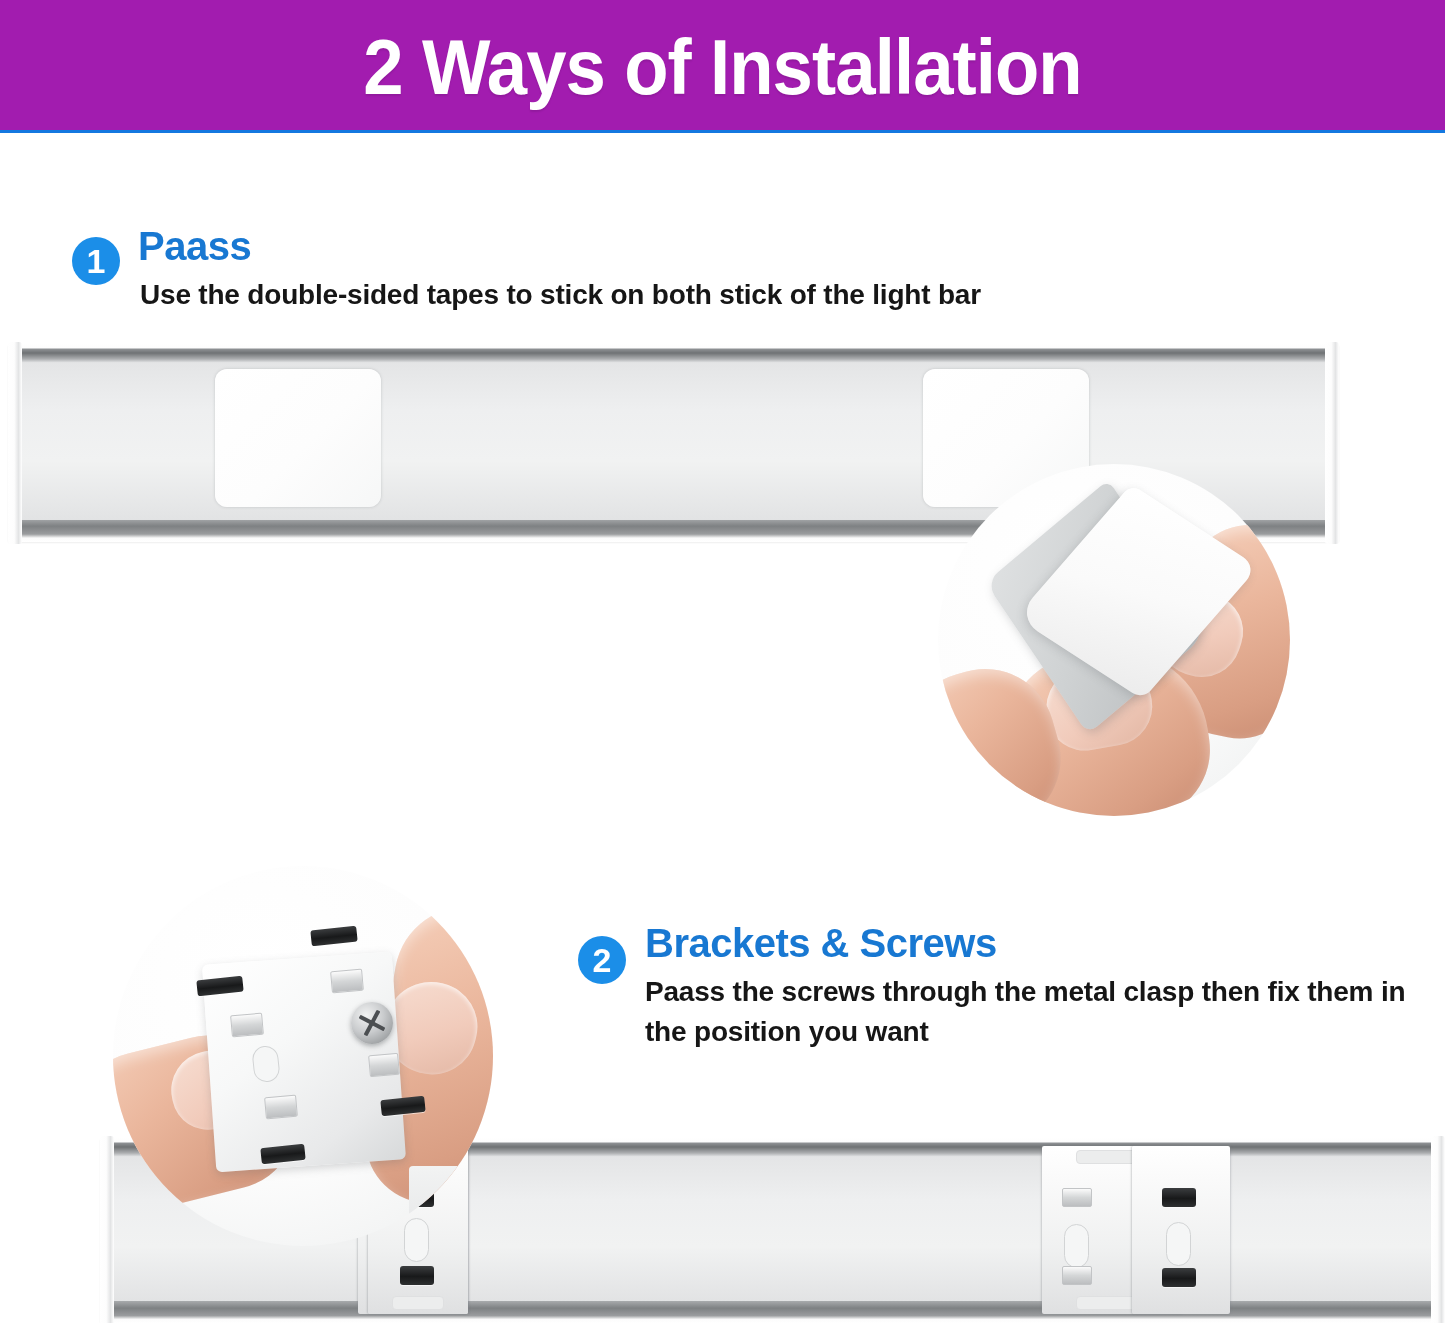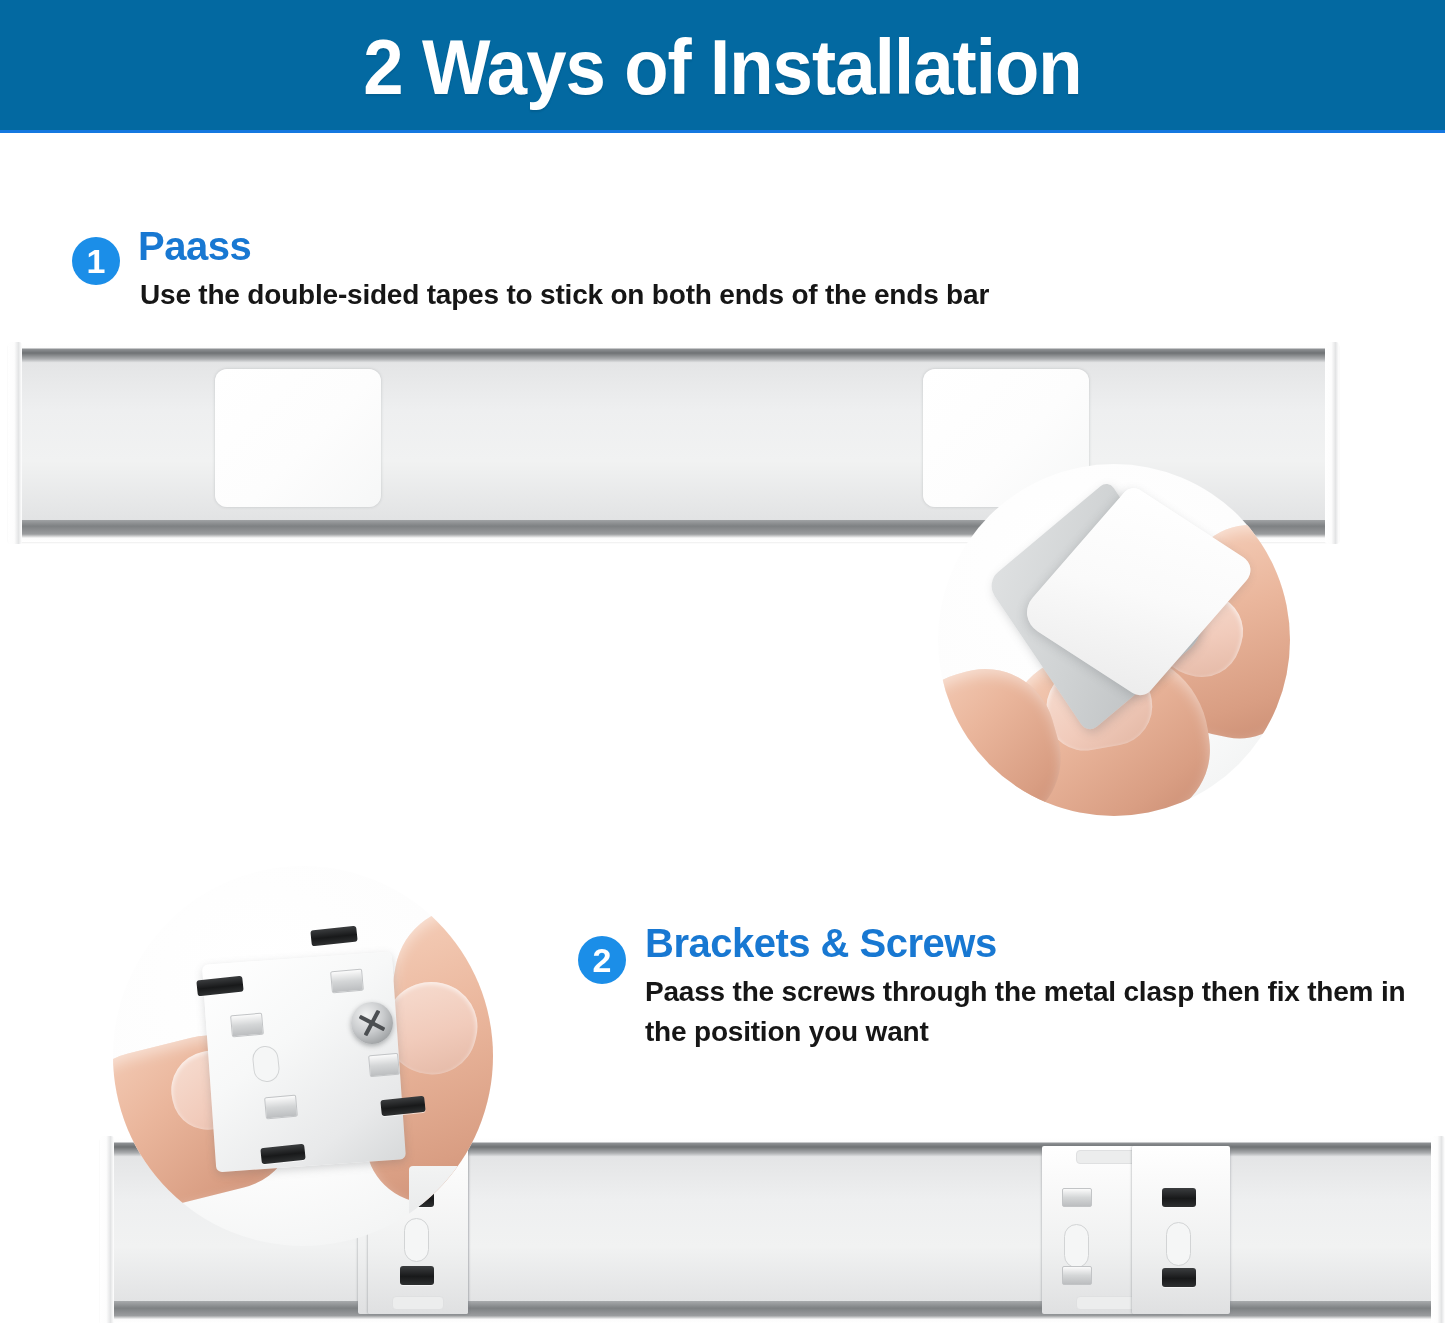--- a/index.html
+++ b/index.html
@@ -16,21 +16,21 @@
     -webkit-font-smoothing: antialiased;
   }
 
   
   .header-banner {
     position: absolute;
     left: 0;
     top: 0;
     width: 1445px;
     height: 133px;
-    background: #0369a1;
+    background: #a21caf;
     box-sizing: border-box;
     border-bottom: 3px solid #1478e0;
     text-decoration: underline;
   }
   .header-title {
     position: absolute;
     left: 0;
     top: 22px;
     width: 1445px;
     text-align: center;
@@ -250,21 +250,21 @@
 </style>
 </head>
 <body>
 
 <div class="header-banner">
   <div class="header-title">2 Ways of Installation</div>
 </div>
 
 <div class="step-badge" id="step1-badge">1</div>
 <div class="step-title" id="step1-title">Paass</div>
-<div class="step-desc" id="step1-desc">Use the double-sided tapes to stick on both ends of the ends bar</div>
+<div class="step-desc" id="step1-desc">Use the double-sided tapes to stick on both stick of the light bar</div>
 
 <div class="lightbar" id="lightbar-top">
   <div class="lightbar-face"></div>
   <div class="endcap left"></div>
   <div class="endcap right"></div>
   <div class="tape-pad" id="tape-pad-left"></div>
   <div class="tape-pad" id="tape-pad-right"></div>
 </div>
 
 <div class="photo-circle" id="photo-tape">

